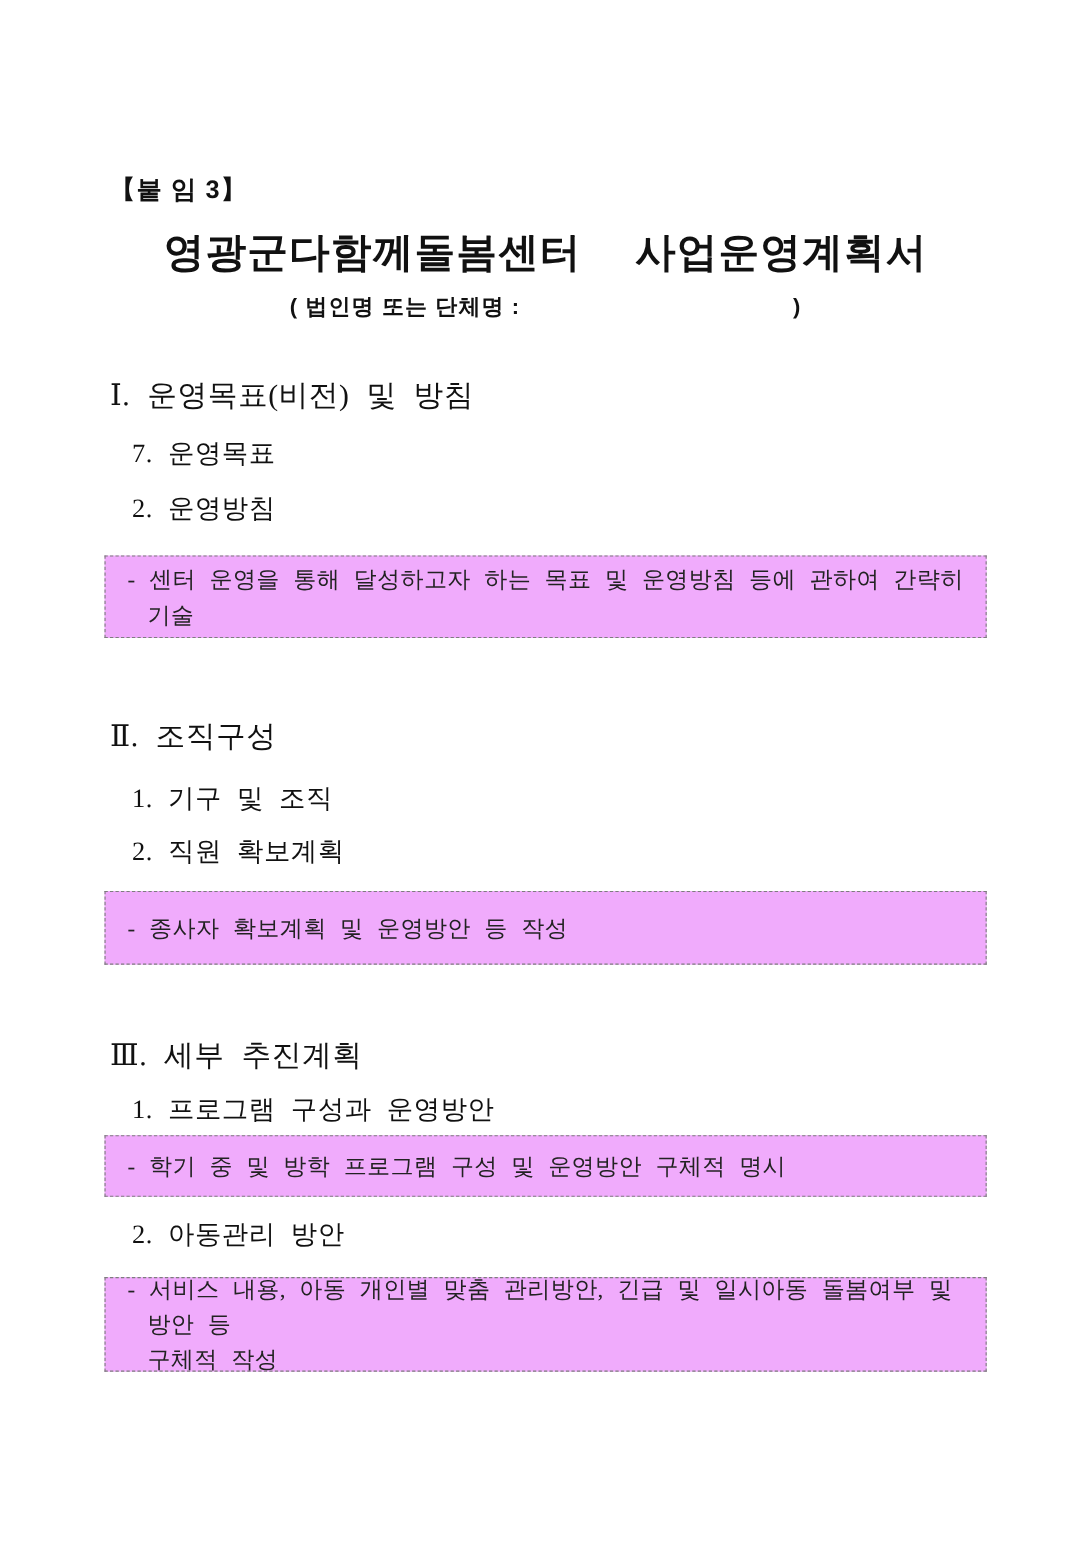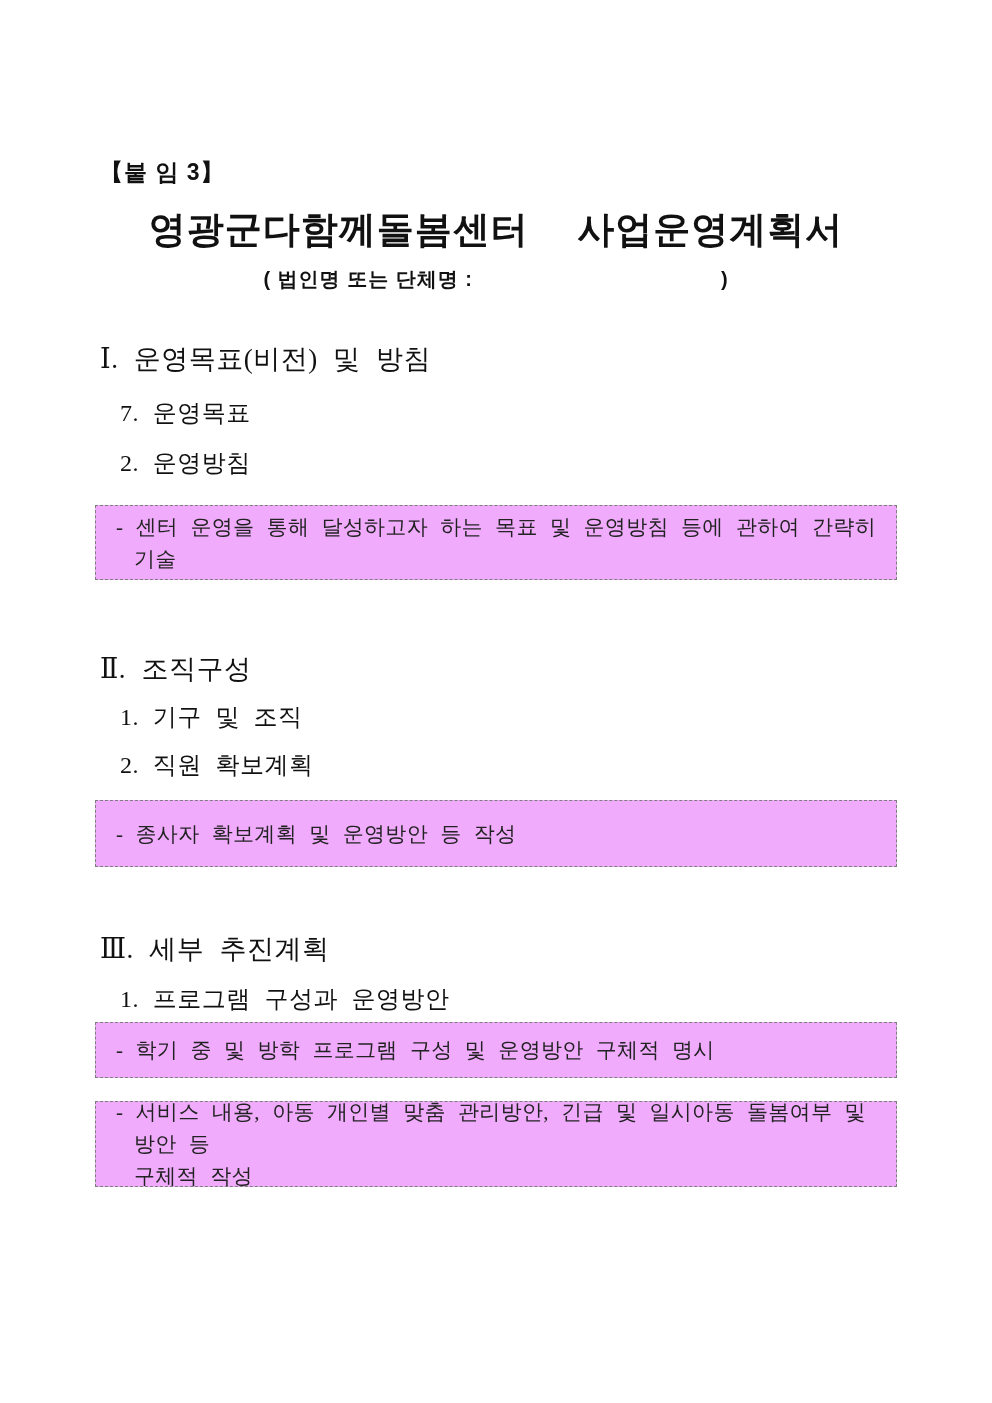--- a/index.html
+++ b/index.html
@@ -66,21 +66,21 @@
   .section-item {
     margin-left: 120px;
     font-size: 24px;
     line-height: 30px;
     word-spacing: 0.3em;
     letter-spacing: 0.5px;
     white-space: pre-wrap;
   }
   .i11 { margin-top: 22px; }
   .i12 { margin-top: 20px; }
-  .i21 { margin-top: 16px; }
+  .i21 { margin-top: 26px; }
   .i22 { margin-top: 18px; }
   .i31 { margin-top: 18px; }
   .i32 { margin-top: 20px; }
   
   .note-box {
     box-sizing: border-box;
     margin-left: 95px;
     width: 802px;
     border: 1px dashed #7d7d7d;
     display: flex;
@@ -136,19 +136,20 @@
   </div>
 
   <div class="section-heading h3">Ⅲ. 세부 추진계획</div>
 
   <div class="section-item i31">1. 프로그램 구성과 운영방안</div>
 
   <div class="note-box b3">
     <p class="note-text">- 학기 중 및 방학 프로그램 구성 및 운영방안 구체적 명시</p>
   </div>
 
+  <div class="section-item i32">2. 아동관리 방안</div>
 
   <div class="note-box b4">
     <p class="note-text">- 서비스 내용, 아동 개인별 맞춤 관리방안, 긴급 및 일시아동 돌봄여부 및 방안 등
 구체적 작성</p>
   </div>
 
 </div>
 
 </body></html>

